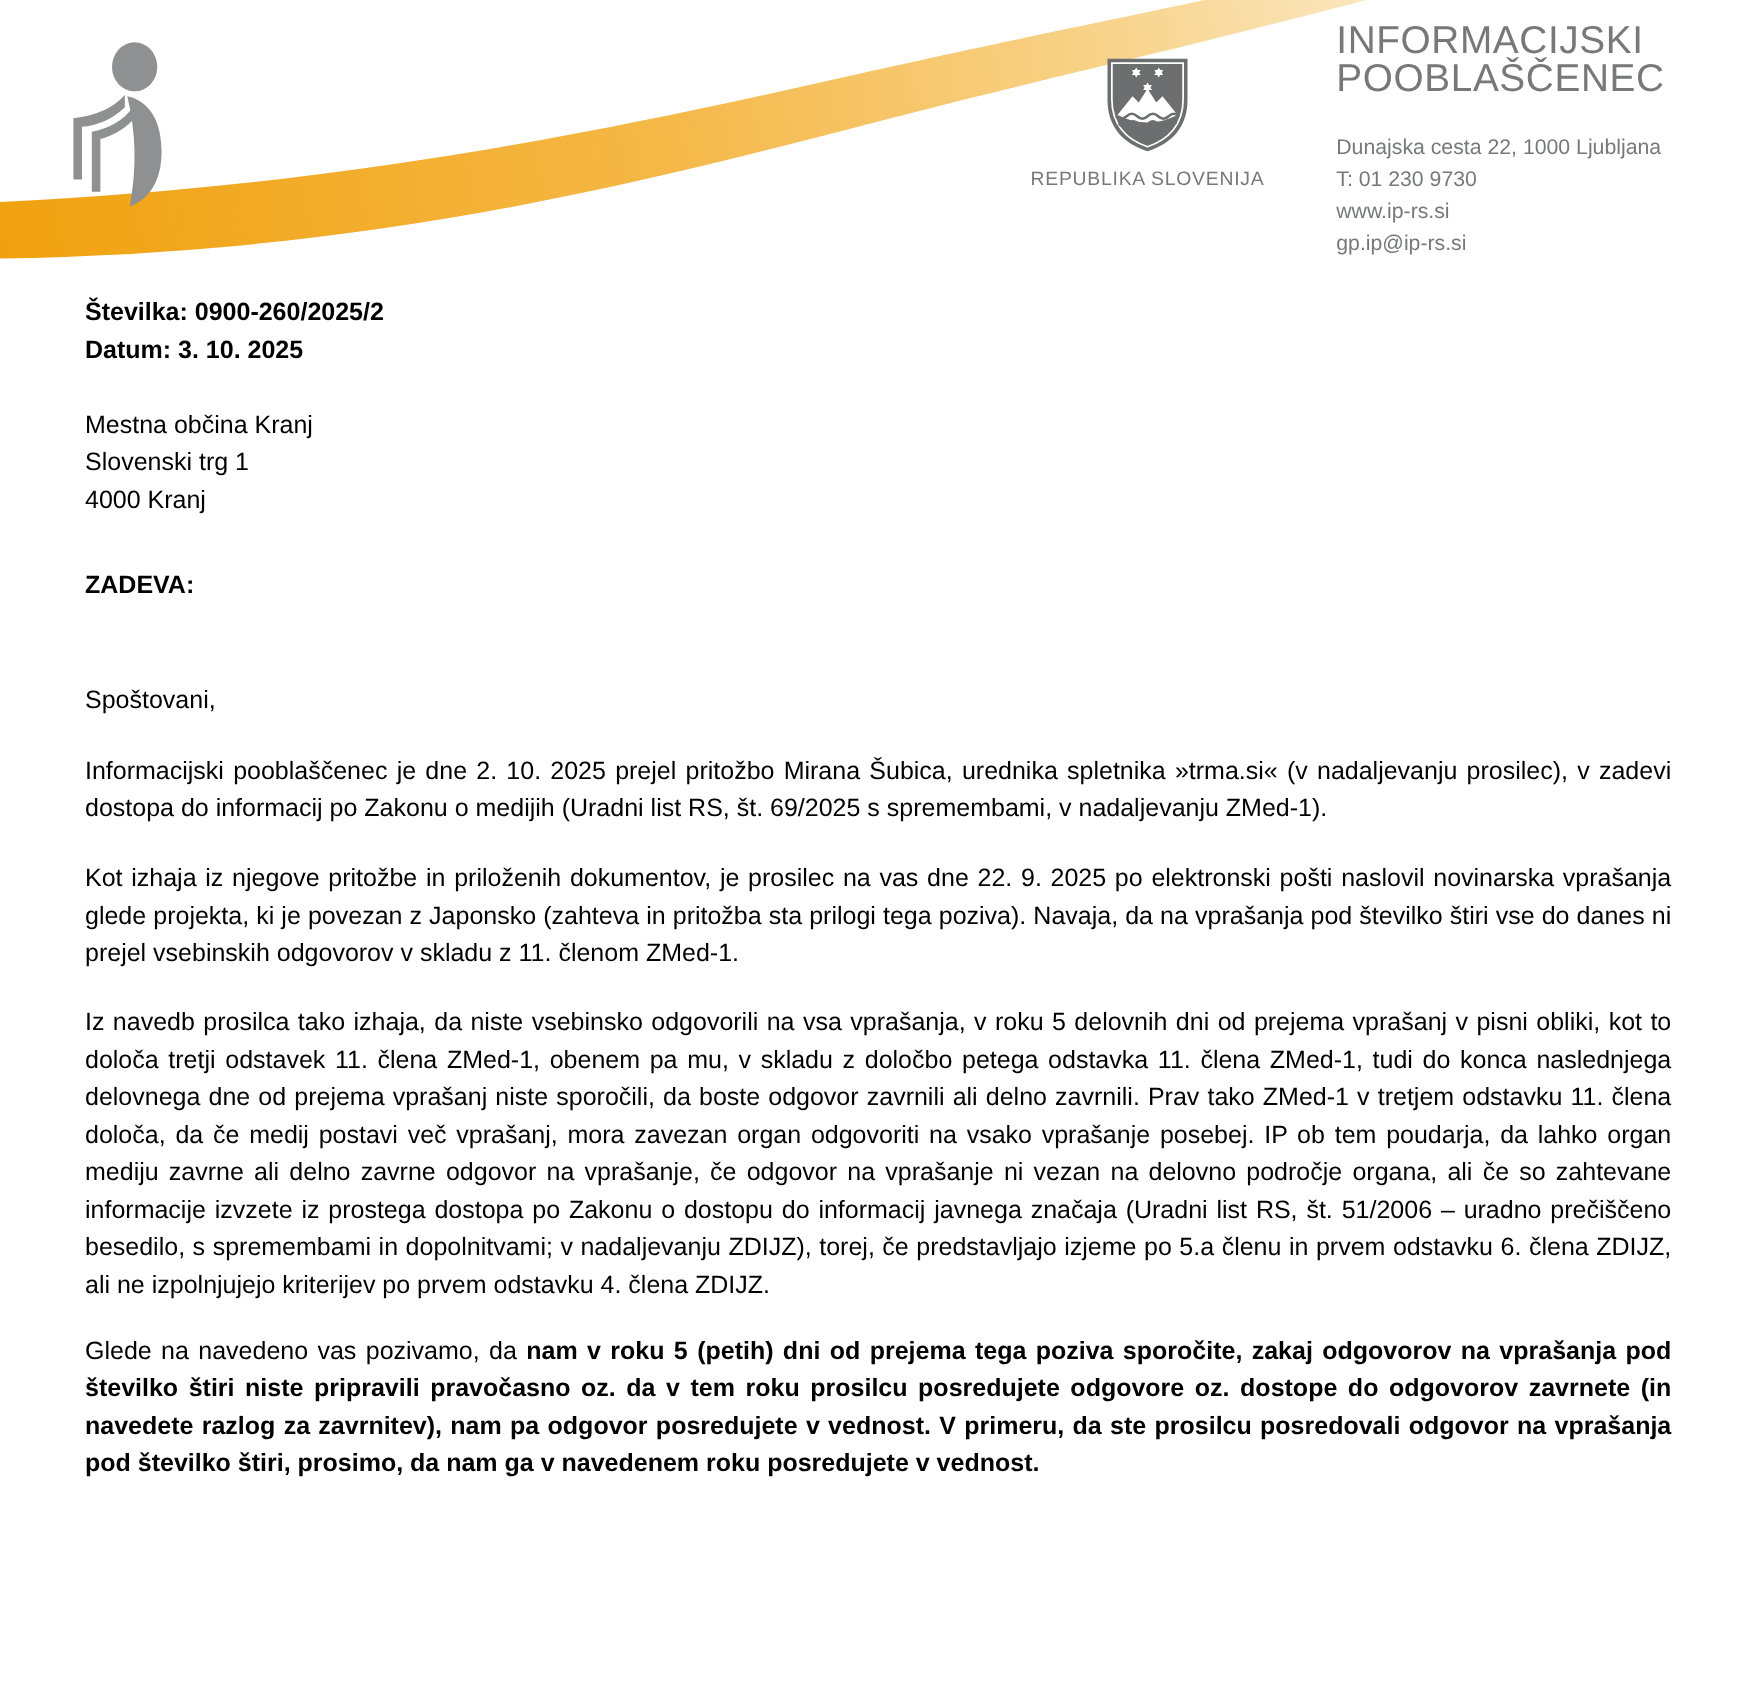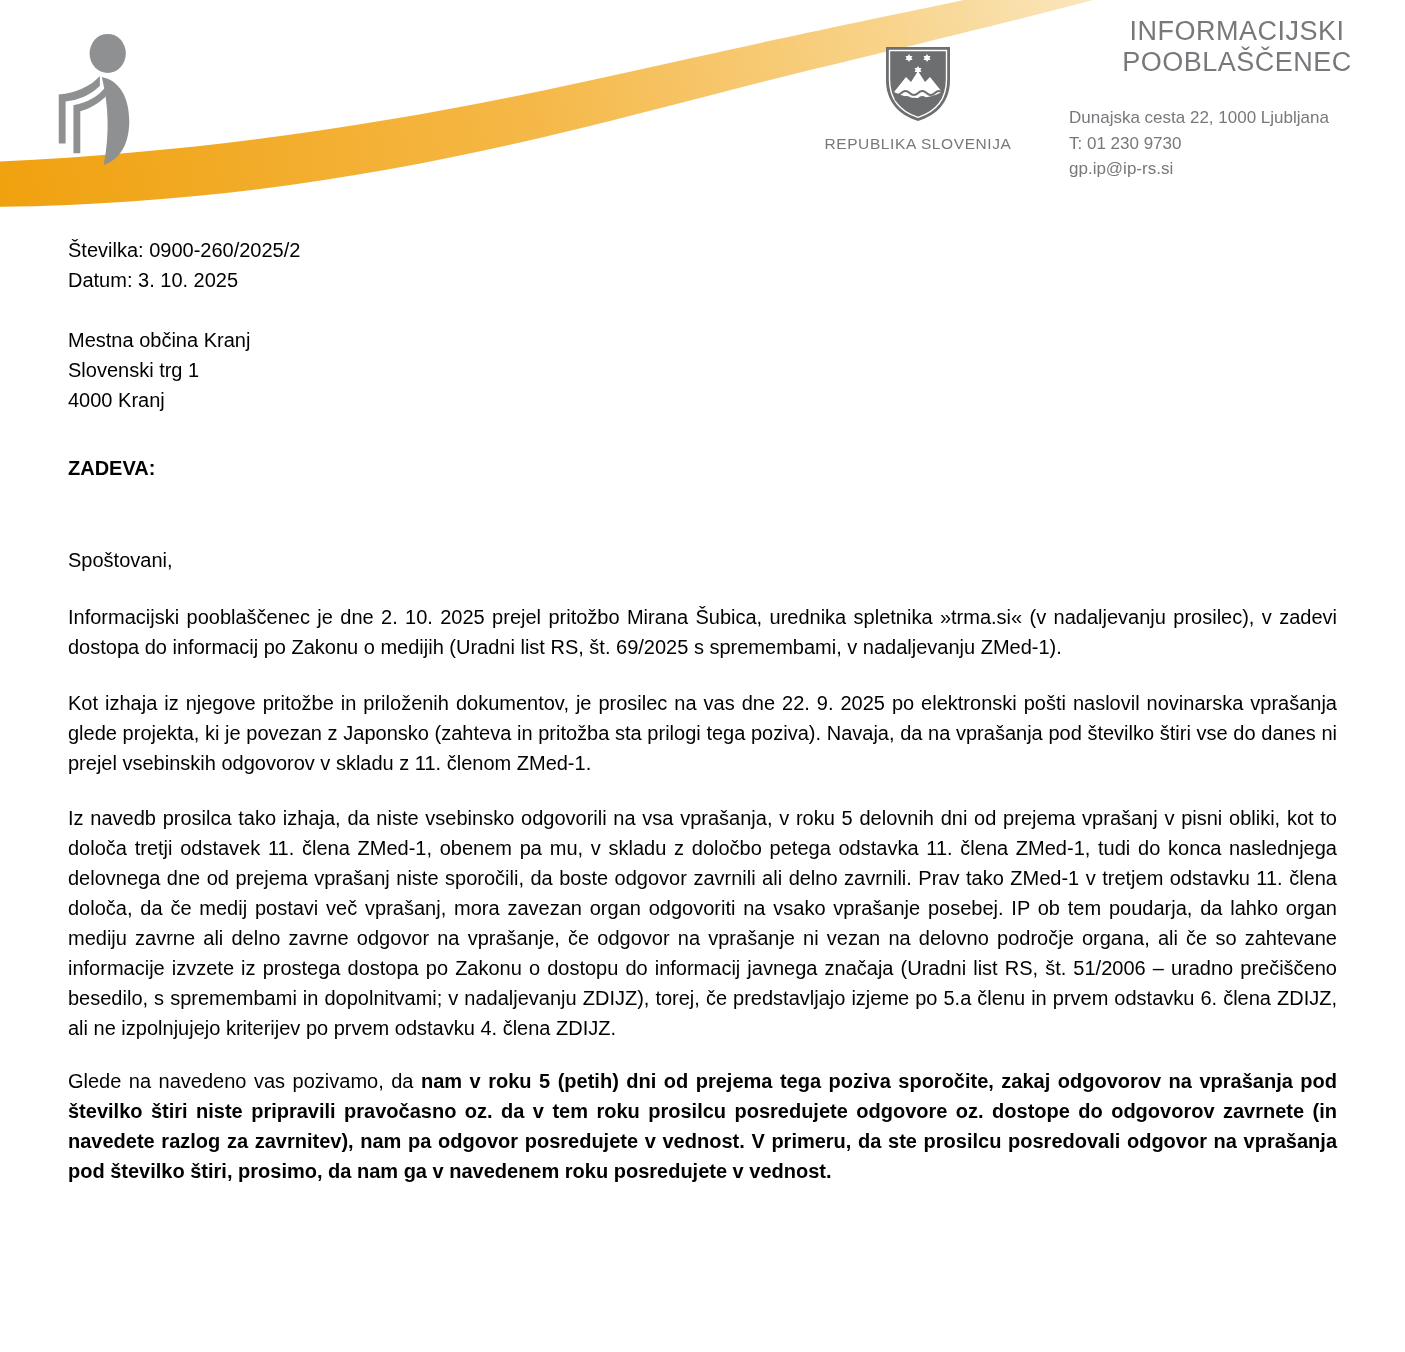--- a/index.html
+++ b/index.html
@@ -16,26 +16,26 @@
   .letterhead { position: absolute; top: 0; left: 0; width: 1405px; height: 215px; }
   .swoosh { position: absolute; top: 0; left: 0; display: block; }
   .ip-logo { position: absolute; left: 44px; top: 28px; width: 100px; height: 142px; }
   .arms-block { position: absolute; left: 818px; top: 44px; width: 200px; text-align: center; }
   .arms-svg { display: block; margin: 0 auto; }
   .arms-label {
     margin-top: 11px; font-size: 15.5px; letter-spacing: 0.6px;
     color: #77787B; white-space: nowrap;
   }
   .org-block { position: absolute; left: 1069px; top: 16px; width: 336px; color: #77787B; }
-  .org-name { font-size: 27px; line-height: 31px; letter-spacing: 0.5px; font-weight: 400; text-align: center; }
+  .org-name { font-size: 31px; line-height: 31px; letter-spacing: 0.5px; font-weight: 400; }
   .org-address { margin-top: 27px; font-size: 17px; line-height: 25.5px; }
   .org-address div { white-space: nowrap; }
 
   .content { position: absolute; left: 68px; top: 210px; width: 1269px; font-size: 20px; line-height: 30px; }
-  .meta { margin-top: 25px; }
+  .meta { margin-top: 25px; font-weight: bold; }
   .recipient { margin-top: 30px; }
   .subject-row { margin-top: 38px; display: flex; font-weight: bold; }
   .subject-label { width: 177px; flex: none; }
   .salutation { margin-top: 62px; }
   .para { text-align: justify; }
   .p1 { margin-top: 27px; }
   .p2 { margin-top: 26px; }
   .p3 { margin-top: 25px; }
   .p4 { margin-top: 23px; }
   .bold { font-weight: bold; }
@@ -95,20 +95,21 @@
     </div>
 
     <div class="org-block">
       <div class="org-name">
         <div>INFORMACIJSKI</div>
         <div>POOBLAŠČENEC</div>
       </div>
       <div class="org-address">
         <div>Dunajska cesta 22, 1000 Ljubljana</div>
         <div>T: 01 230 9730</div>
+        <div>www.ip-rs.si</div>
         <div>gp.ip@ip-rs.si</div>
       </div>
     </div>
   </header>
 
   <main class="content">
 
     <div class="meta">
       <div>Številka: 0900-260/2025/2</div>
       <div>Datum: 3. 10. 2025</div>

